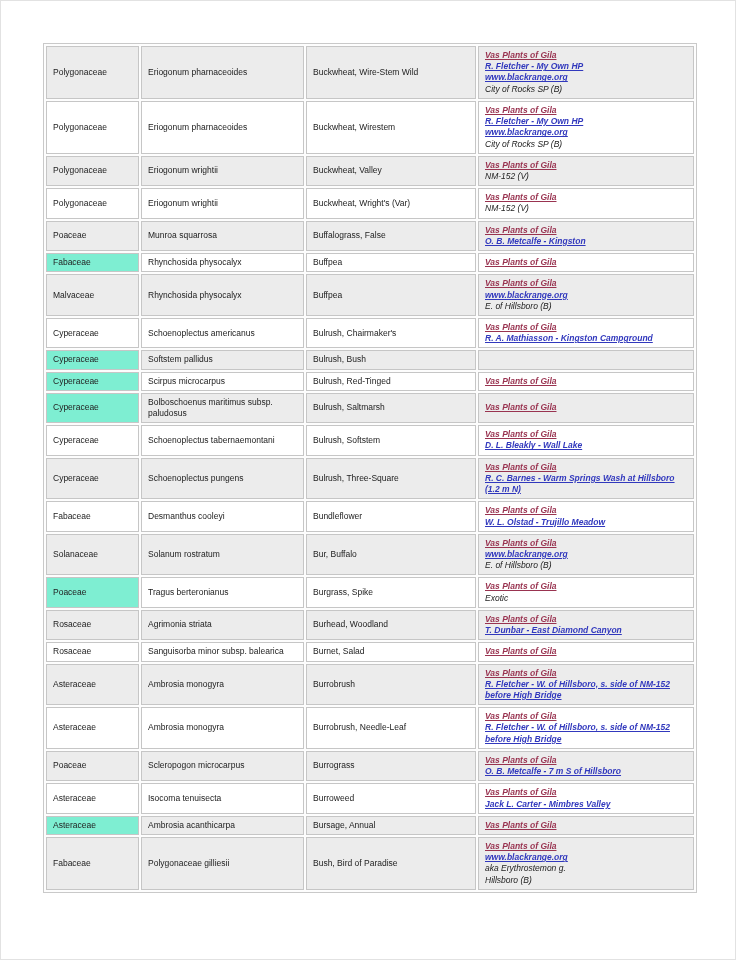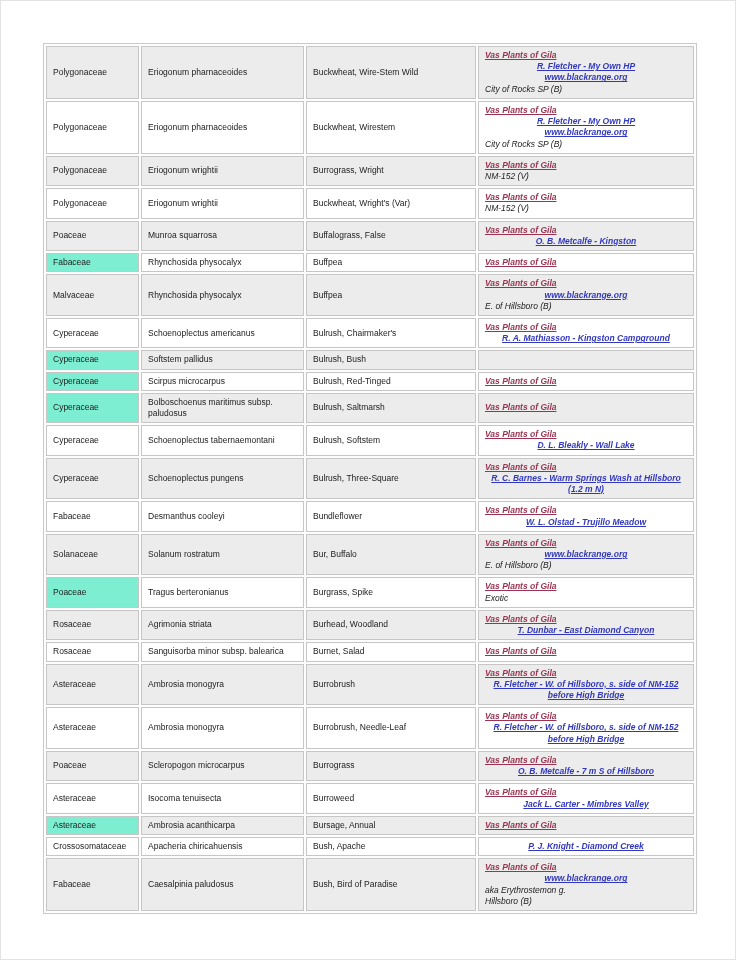--- a/index.html
+++ b/index.html
@@ -43,21 +43,21 @@
   tr.stripe-gray td { background: #ececec; }
   tr.stripe-white td { background: #ffffff; }
   td.family-hl { background: #7eeed2 !important; }
   .ref-line { display: block; font-style: italic; }
   a.ref-link {
     text-decoration: underline;
     font-weight: bold;
     cursor: pointer;
   }
   a.ref-maroon { color: #993350; }
-  a.ref-blue { color: #3138bd; text-align: center; }
+  a.ref-blue { color: #3138bd; }
   .ref-plain { color: #222222; font-weight: normal; }
 </style>
 </head>
 <body>
 
 <div class="canvas">
   <div class="table-wrap">
     <table class="plant-table">
       <colgroup>
         <col style="width:93px">
@@ -84,21 +84,21 @@
             <td>
               <a class="ref-line ref-link ref-maroon">Vas Plants of Gila</a>
               <a class="ref-line ref-link ref-blue">R. Fletcher - My Own HP</a>
               <a class="ref-line ref-link ref-blue">www.blackrange.org</a>
               <span class="ref-line ref-plain">City of Rocks SP (B)</span>
             </td>
           </tr>
           <tr class="stripe-gray">
             <td>Polygonaceae</td>
             <td>Eriogonum wrightii</td>
-            <td>Burrograss, Wright</td>
+            <td>Buckwheat, Valley</td>
             <td>
               <a class="ref-line ref-link ref-maroon">Vas Plants of Gila</a>
               <span class="ref-line ref-plain">NM-152 (V)</span>
             </td>
           </tr>
           <tr class="stripe-white">
             <td>Polygonaceae</td>
             <td>Eriogonum wrightii</td>
             <td>Buckwheat, Wright's (Var)</td>
             <td>
@@ -264,31 +264,23 @@
             </td>
           </tr>
           <tr class="stripe-gray">
             <td class="family-hl">Asteraceae</td>
             <td>Ambrosia acanthicarpa</td>
             <td>Bursage, Annual</td>
             <td>
               <a class="ref-line ref-link ref-maroon">Vas Plants of Gila</a>
             </td>
           </tr>
-          <tr class="stripe-white">
-            <td>Crossosomataceae</td>
-            <td>Apacheria chiricahuensis</td>
-            <td>Bush, Apache</td>
-            <td>
-              <a class="ref-line ref-link ref-blue">P. J. Knight - Diamond Creek</a>
-            </td>
-          </tr>
           <tr class="stripe-gray">
             <td>Fabaceae</td>
-            <td>Caesalpinia paludosus</td>
+            <td>Polygonaceae gilliesii</td>
             <td>Bush, Bird of Paradise</td>
             <td>
               <a class="ref-line ref-link ref-maroon">Vas Plants of Gila</a>
               <a class="ref-line ref-link ref-blue">www.blackrange.org</a>
               <span class="ref-line ref-plain">aka Erythrostemon g.</span>
               <span class="ref-line ref-plain">Hillsboro (B)</span>
             </td>
           </tr>
         </tbody>
     </table>

